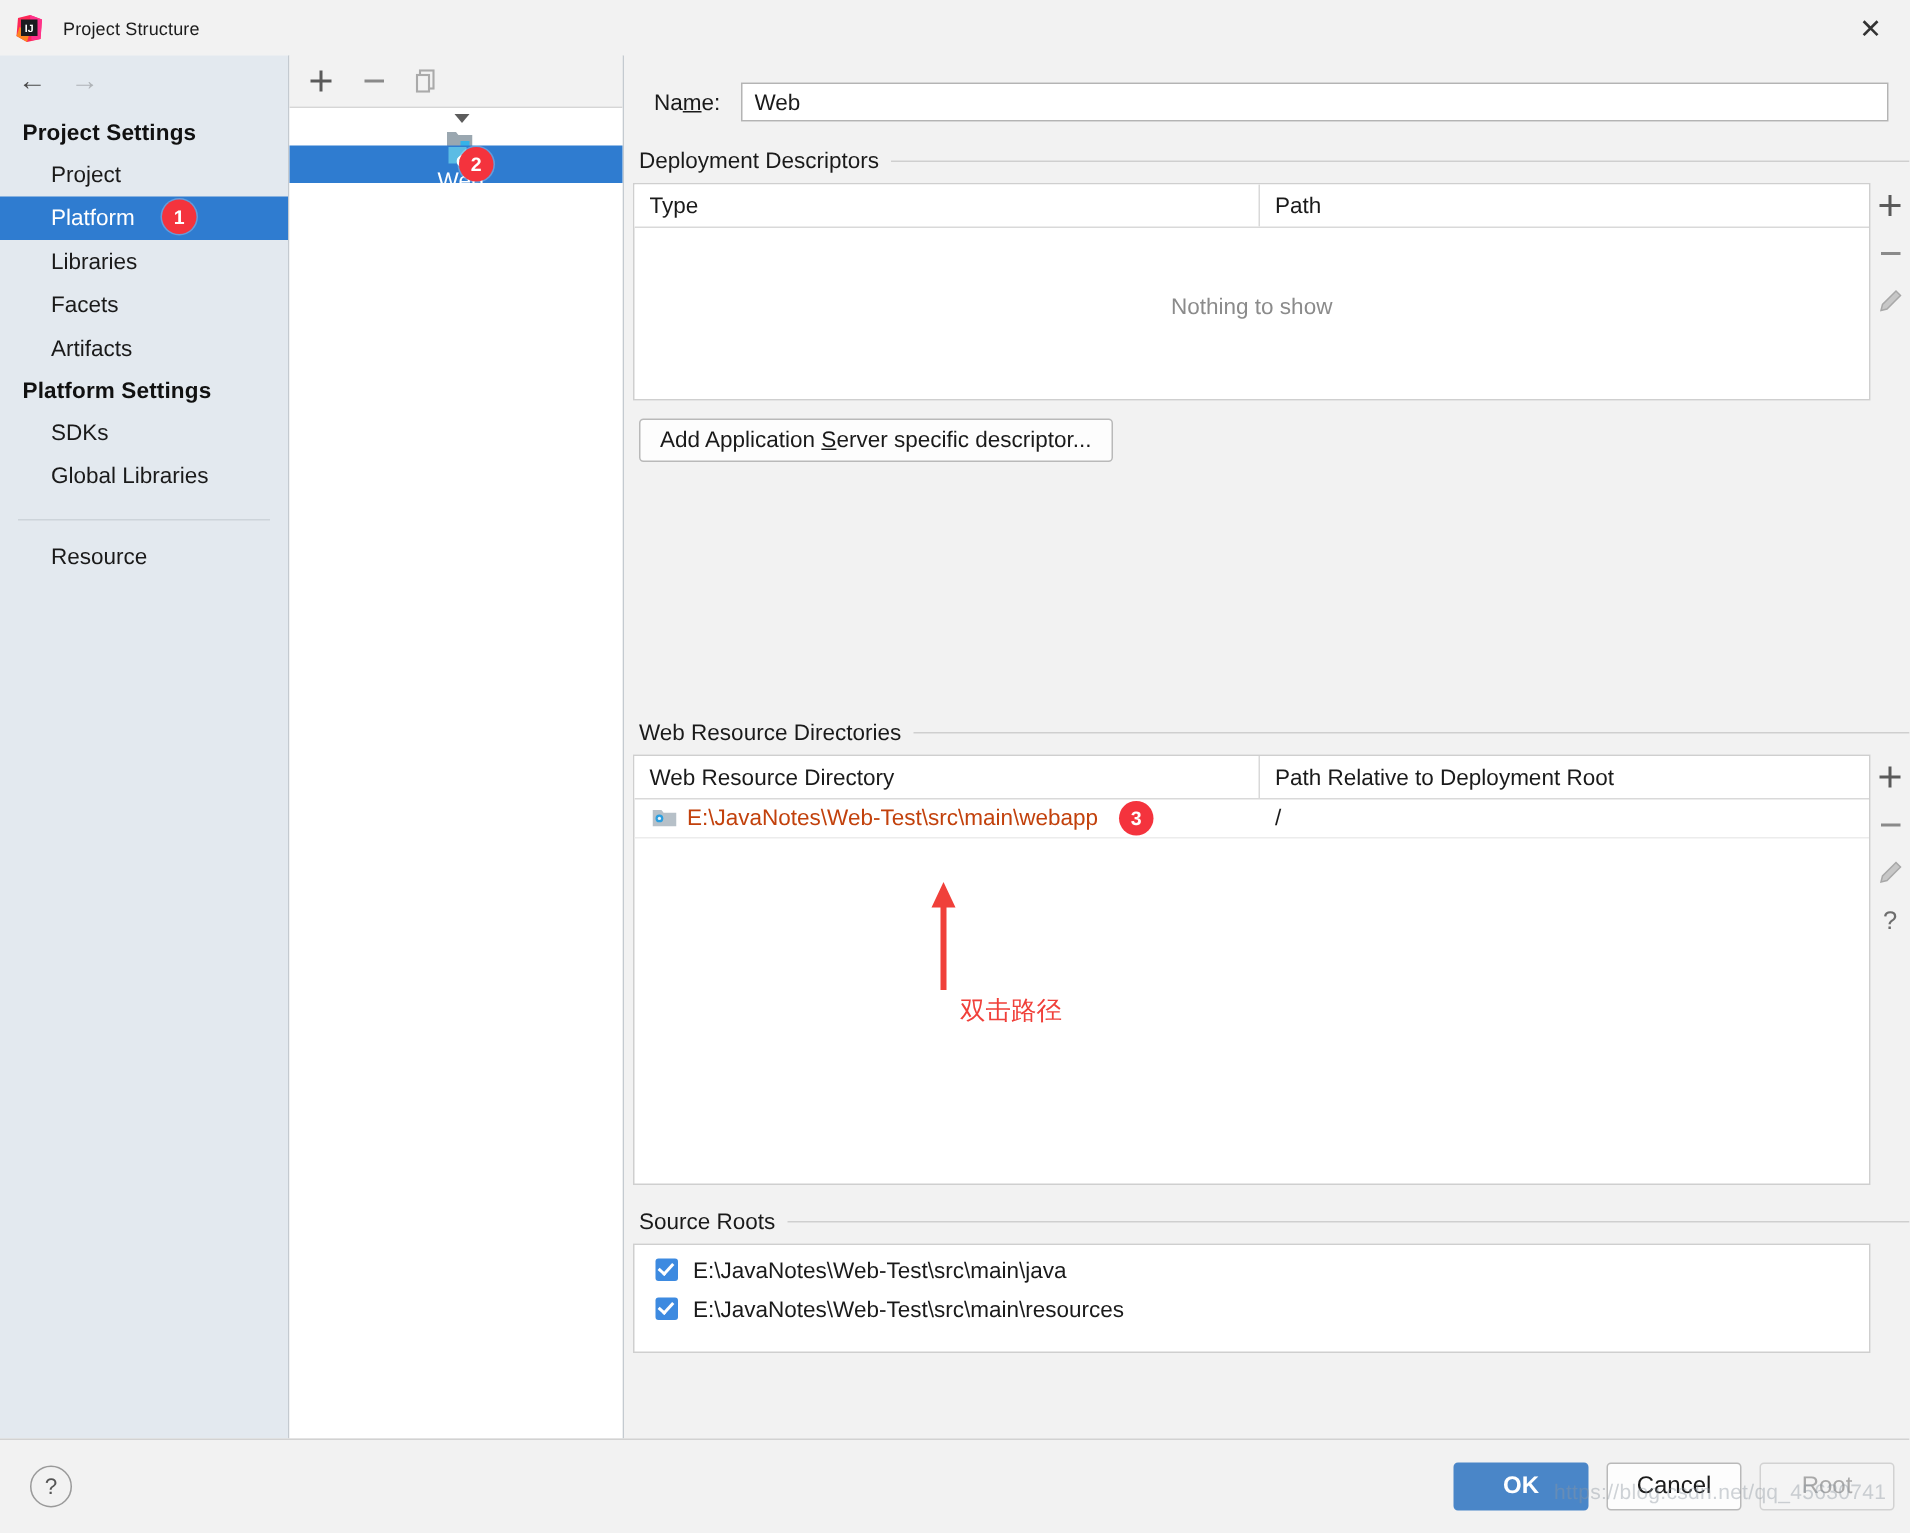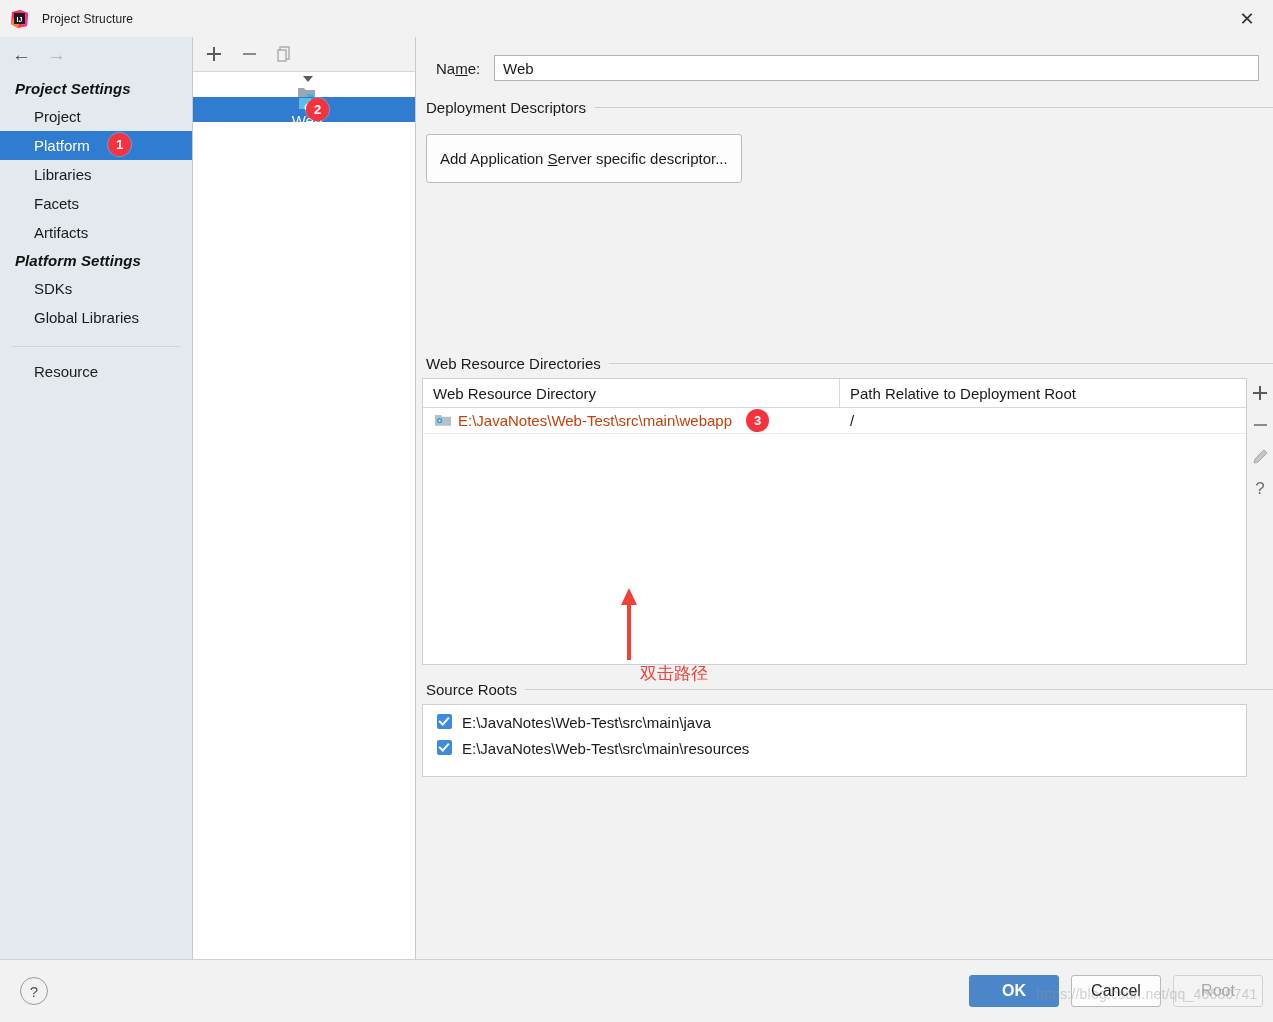--- a/index.html
+++ b/index.html
@@ -81,21 +81,20 @@
   .nav-arrow.enabled { color: #4a4a4a; }
   .nav-arrow.disabled { color: #b0b4b8; }
 
   .nav-list { padding-top: 3px; }
   .nav-group-title {
     font-size: 15px;
     font-weight: bold;
     color: #111;
     padding: 5px 0 5px 15px;
     letter-spacing: .1px;
-    font-style: italic;
   }
   .nav-item {
     font-size: 15px;
     color: #1a1a1a;
     padding: 4px 0 4px 34px;
     position: relative;
     height: 21px;
     line-height: 21px;
   }
   .nav-item.selected {
@@ -267,21 +266,21 @@
   }
   .st-icon { width: 18px; height: 18px; position: relative; }
 
   .btn {
     font-family: "Liberation Sans", sans-serif;
     font-size: 15px;
     color: #1a1a1a;
     background: #fdfdfd;
     border: 1px solid #b9b9b9;
     border-radius: 3px;
-    padding: 15px 13px;
+    padding: 5px 13px;
     cursor: default;
   }
   .descriptor-btn-row { margin: 12px 0 0 4px; }
 
   .checkbox-list {
     background: #ffffff;
     border: 1px solid #cfcfcf;
     padding: 9px 0 10px 0;
     margin-right: 26px;
   }
@@ -490,20 +489,44 @@
       <div class="name-row">
         <span class="name-label">Na<u>m</u>e:</span>
         <input class="name-input" type="text" value="Web" style="">
       </div>
 
       <div class="section-header">
         <span class="section-title">Deployment Descriptors</span>
         <span class="section-rule"></span>
       </div>
 
+      <div class="table-wrap">
+        <div class="table-box" style="height:143px;">
+          <div class="thead">
+            <div class="th col1">Type</div>
+            <div class="th col2">Path</div>
+          </div>
+          <div class="tbody">
+            <div class="empty-msg">Nothing to show</div>
+          </div>
+        </div>
+        <div class="side-toolbar">
+          <span class="st-icon">
+              <span class="ico-plus"></span>
+            </span>
+          <span class="st-icon">
+              <span class="ico-minus"></span>
+            </span>
+          <span class="st-icon">
+            <svg width="18" height="18" viewBox="0 0 18 18">
+              <path d="M3 15 l1-4 L13 2 l3 3 L7 14 Z" fill="#c7c7c7" stroke="#a8a8a8" stroke-width="1"></path>
+            </svg>
+          </span>
+        </div>
+      </div>
 
       <div class="descriptor-btn-row">
         <button class="btn">Add Application <u>S</u>erver specific descriptor...</button>
       </div>
 
       <div class="section-header" style="margin-top:172px;">
         <span class="section-title">Web Resource Directories</span>
         <span class="section-rule"></span>
       </div>
 

